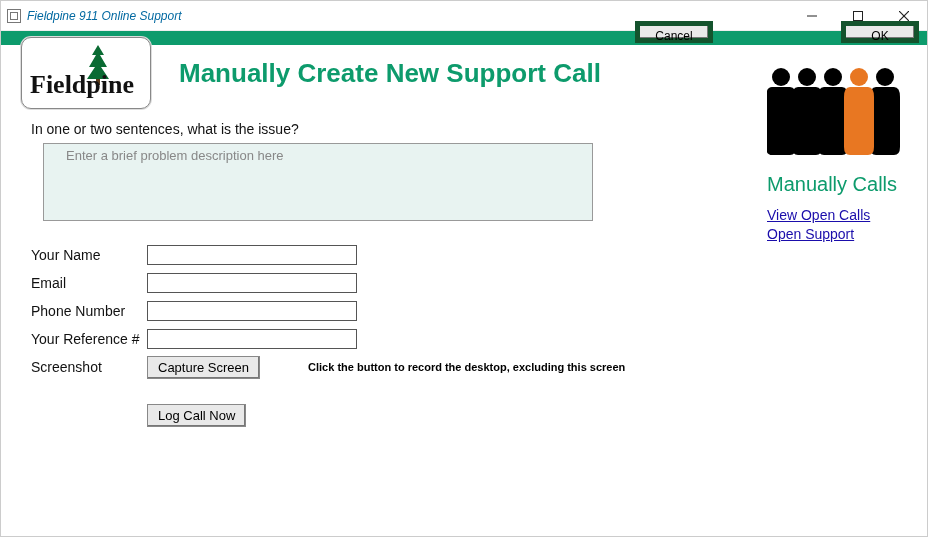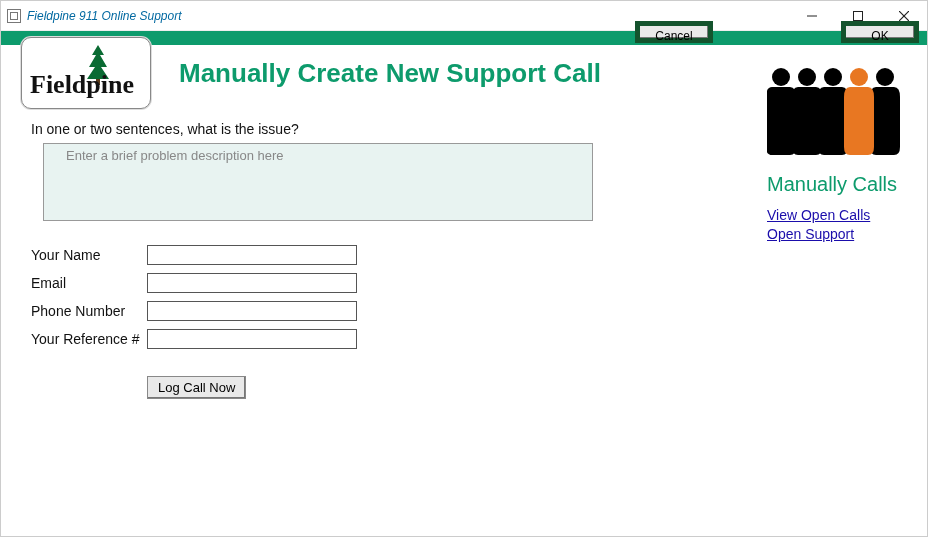--- a/index.html
+++ b/index.html
@@ -225,20 +225,25 @@
         <span class="form-label">Email</span>
         <input class="form-input" type="text" style="">
       </div>
       <div class="form-row">
         <span class="form-label">Phone Number</span>
         <input class="form-input" type="text" style="">
       </div>
       <div class="form-row">
         <span class="form-label">Your Reference #</span>
         <input class="form-input" type="text" style="">
+      </div>
+      <div class="form-row">
+        <span class="form-label">Screenshot</span>
+        <button class="btn">Capture Screen</button>
+        <span class="cap-note">Click the button to record the desktop, excluding this screen</span>
       </div>
       <div class="form-row" style="margin-top:26px;">
         <span class="form-label"></span>
         <button class="btn">Log Call Now</button>
       </div>
     </div>
   </div>
 
   <div class="side">
     <svg class="people-svg" width="140" height="100" viewBox="0 0 140 100">

